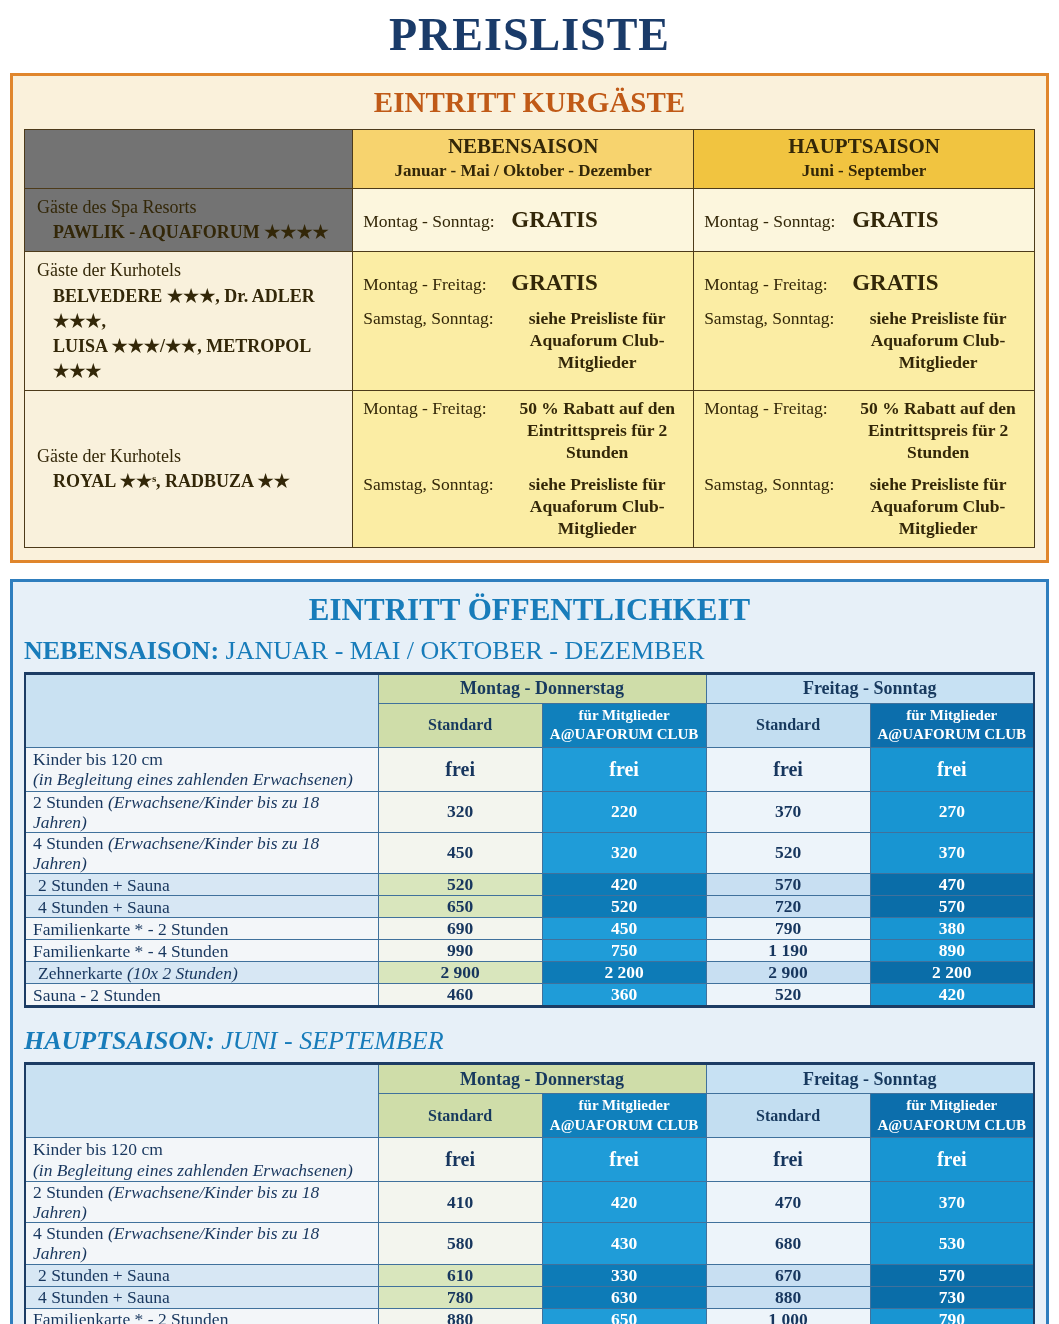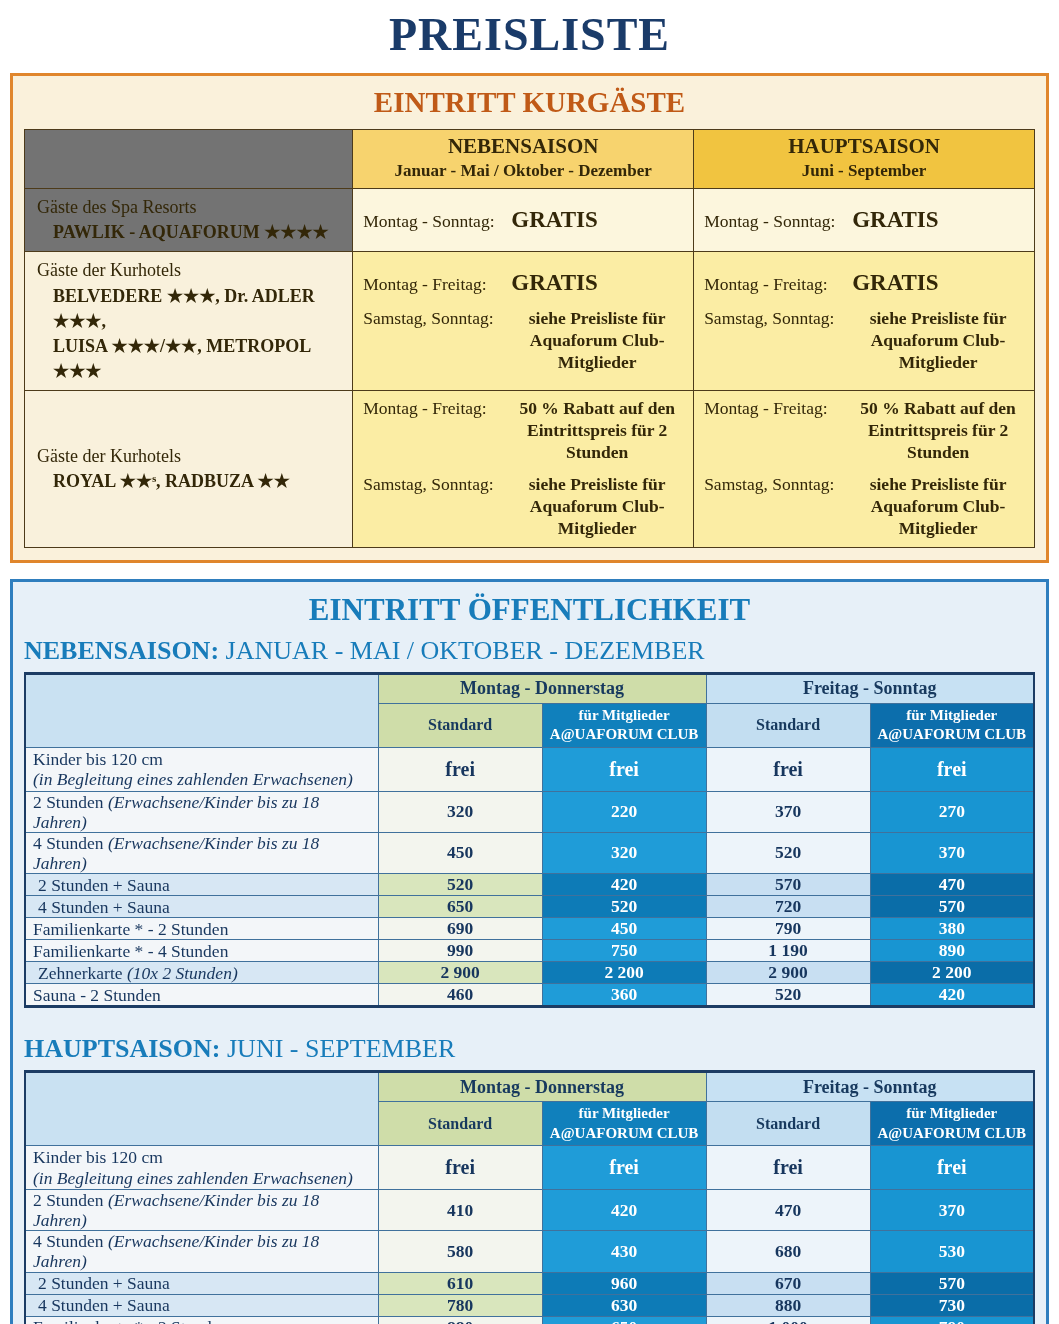--- a/index.html
+++ b/index.html
@@ -298,21 +298,21 @@
         <tr>
           <td class="lbl"><span>Sauna - 2 Stunden</span></td>
           <td class="val c-stdmt">460</td>
           <td class="val c-mitmt">360</td>
           <td class="val c-stdfs">520</td>
           <td class="val c-mitfs">420</td>
         </tr>
       </tbody>
   </table>
 
-  <div class="season" style="margin-top:26px;">
+  <div class="season" style="margin-top:18px;font-style:italic;">
     <span class="s1">HAUPTSAISON:</span>
     <span class="s2">JUNI - SEPTEMBER</span>
   </div>
   <table class="tbl-blue">
     <colgroup>
         <col style="width:35%">
         <col style="width:16.25%">
         <col style="width:16.25%">
         <col style="width:16.25%">
         <col style="width:16.25%">
@@ -354,21 +354,21 @@
         <tr>
           <td class="lbl"><span>4 Stunden</span> <span class="lbl-note">(Erwachsene/Kinder bis zu 18 Jahren)</span></td>
           <td class="val c-stdmt">580</td>
           <td class="val c-mitmt">430</td>
           <td class="val c-stdfs">680</td>
           <td class="val c-mitfs">530</td>
         </tr>
         <tr class="hl">
           <td class="lbl"><span>2 Stunden + Sauna</span></td>
           <td class="val c-stdmt">610</td>
-          <td class="val c-mitmt">960</td>
+          <td class="val c-mitmt">330</td>
           <td class="val c-stdfs">670</td>
           <td class="val c-mitfs">570</td>
         </tr>
         <tr class="hl">
           <td class="lbl"><span>4 Stunden + Sauna</span></td>
           <td class="val c-stdmt">780</td>
           <td class="val c-mitmt">630</td>
           <td class="val c-stdfs">880</td>
           <td class="val c-mitfs">730</td>
         </tr>

